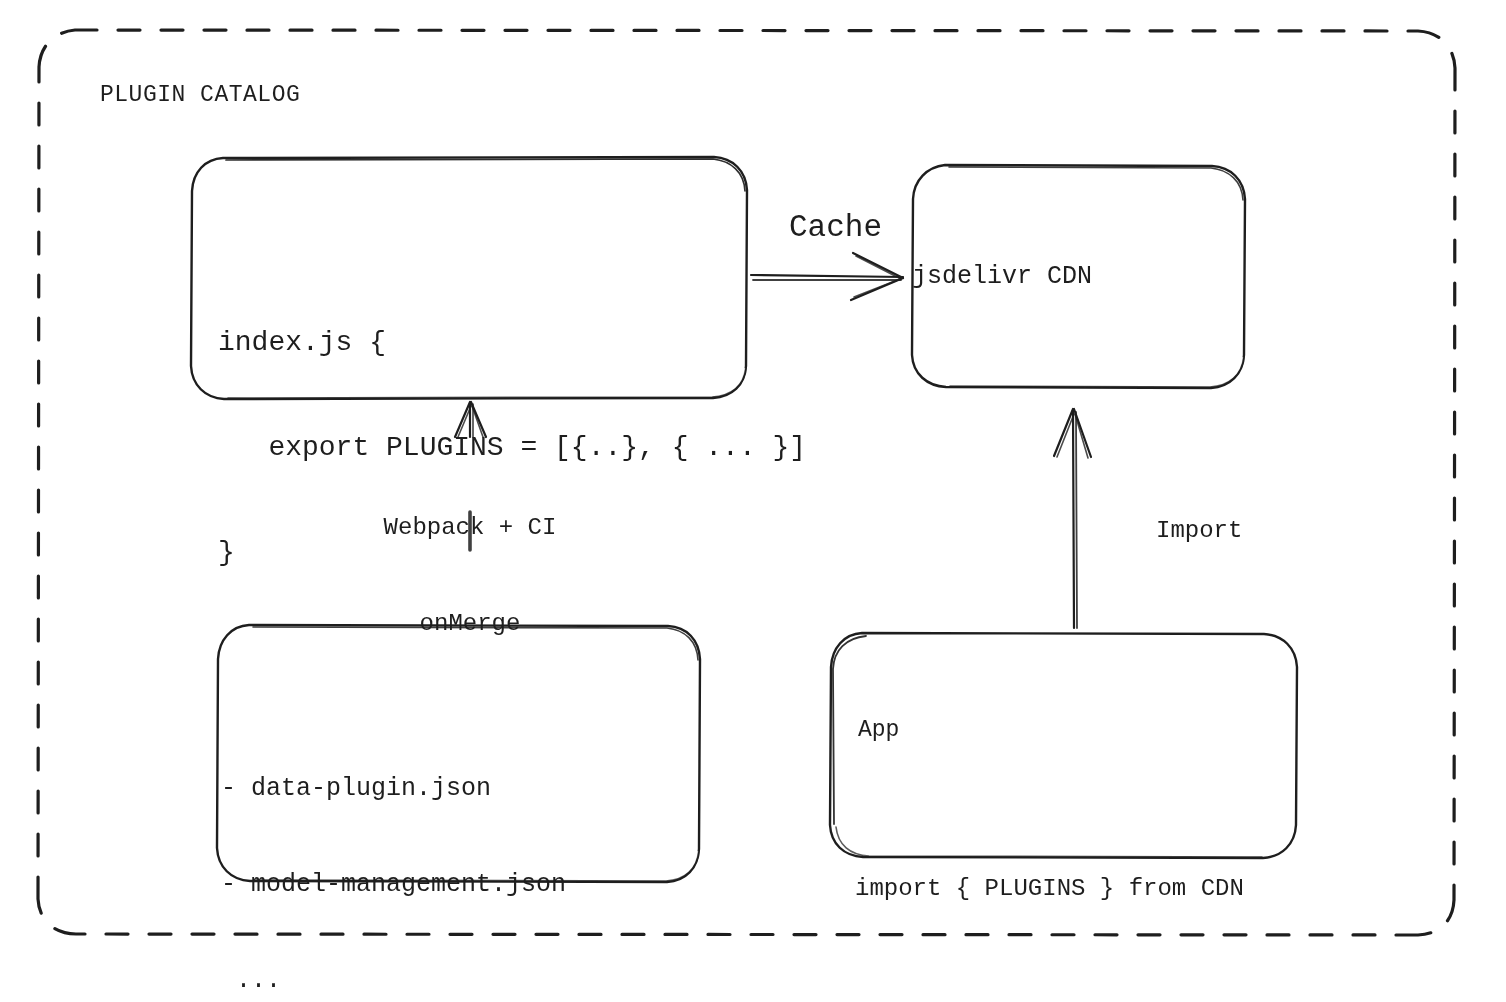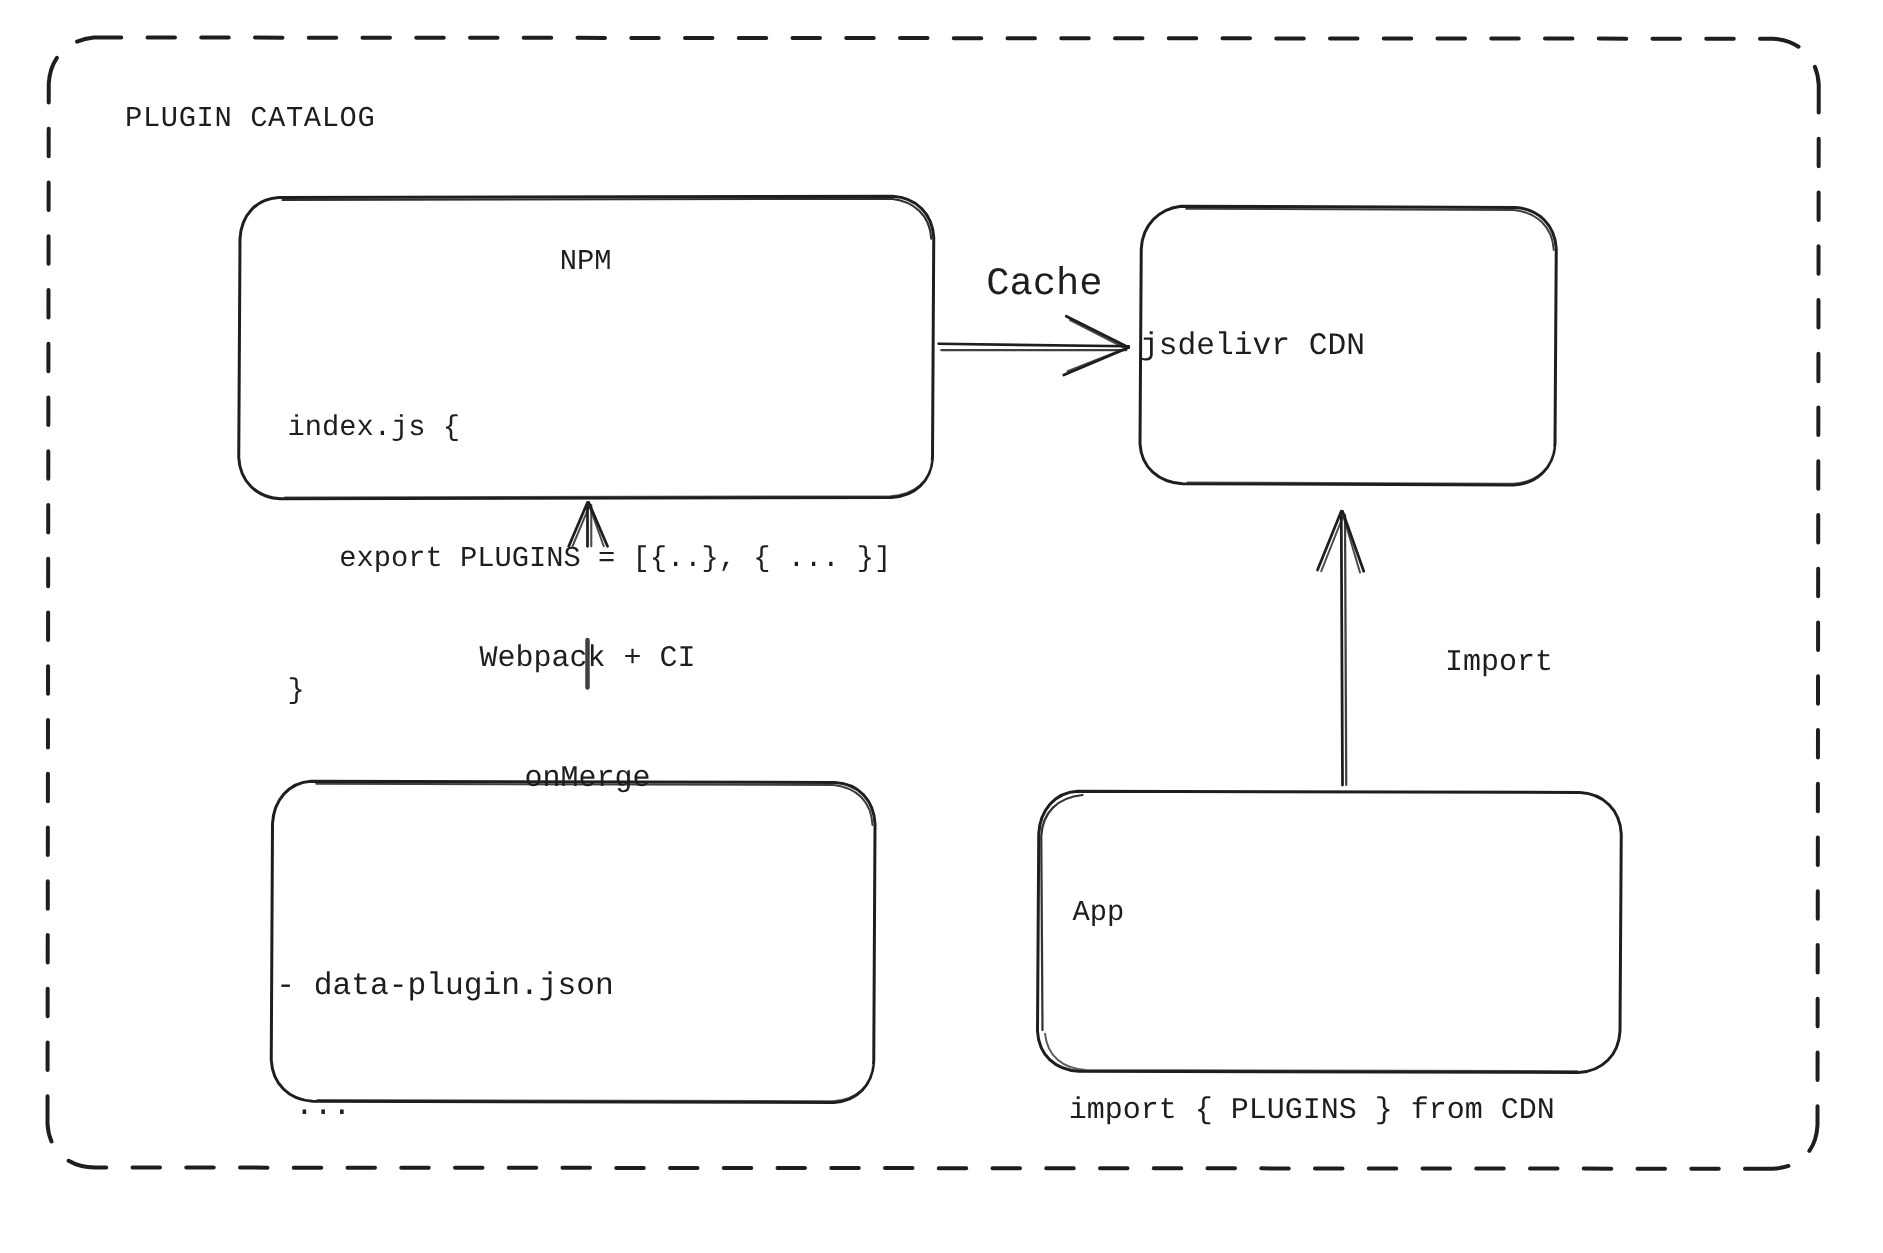--- a/index.html
+++ b/index.html
@@ -40,23 +40,23 @@
   }
   
   #npm-title {
     left: 190px;
     top: 198px;
     width: 557px;
     text-align: center;
     font-size: 23px;
   }
   #npm-code {
-    left: 230px;
+    left: 218px;
     top: 255px;
-    font-size: 23px;
+    font-size: 28px;
     line-height: 35px;
   }
   
   #cdn-title {
     left: 912px;
     top: 264px;
     width: 333px;
     text-align: left;
     font-size: 25px;
   }
@@ -188,40 +188,40 @@
       <path d="M 1054 456 L 1073 409"></path>
       <path d="M 1057 457 L 1074 414" stroke-width="1.6" opacity="0.8"></path>
       <path d="M 1091 457 L 1074 409"></path>
       <path d="M 1088 458 L 1075 414" stroke-width="1.6" opacity="0.8"></path>
     </g>
 
   </svg>
 
   <div class="lbl" id="group-title">PLUGIN CATALOG</div>
 
-  <div class="lbl" id="npm-title">NPM</div>
 
   <div id="npm-code" class="lbl">
     <div>index.js {</div>
     <div>   export PLUGINS = [{..}, { ... }]</div>
     <div>}</div>
   </div>
 
   <div class="lbl" id="cache-label">Cache</div>
 
   <div class="lbl" id="cdn-title">jsdelivr CDN</div>
 
   <div id="webpack-label" class="lbl">
     <div>Webpack + CI</div>
     <div>onMerge</div>
   </div>
 
 
   <div id="repo-list" class="lbl">
     <div>- data-plugin.json</div>
+    <div>- model-management.json</div>
     <div> ...</div>
   </div>
 
   <div class="lbl" id="import-label">Import</div>
 
   <div class="lbl" id="app-title">App</div>
 
   <div id="app-code" class="lbl">
     <div>import { PLUGINS } from CDN</div>
     

